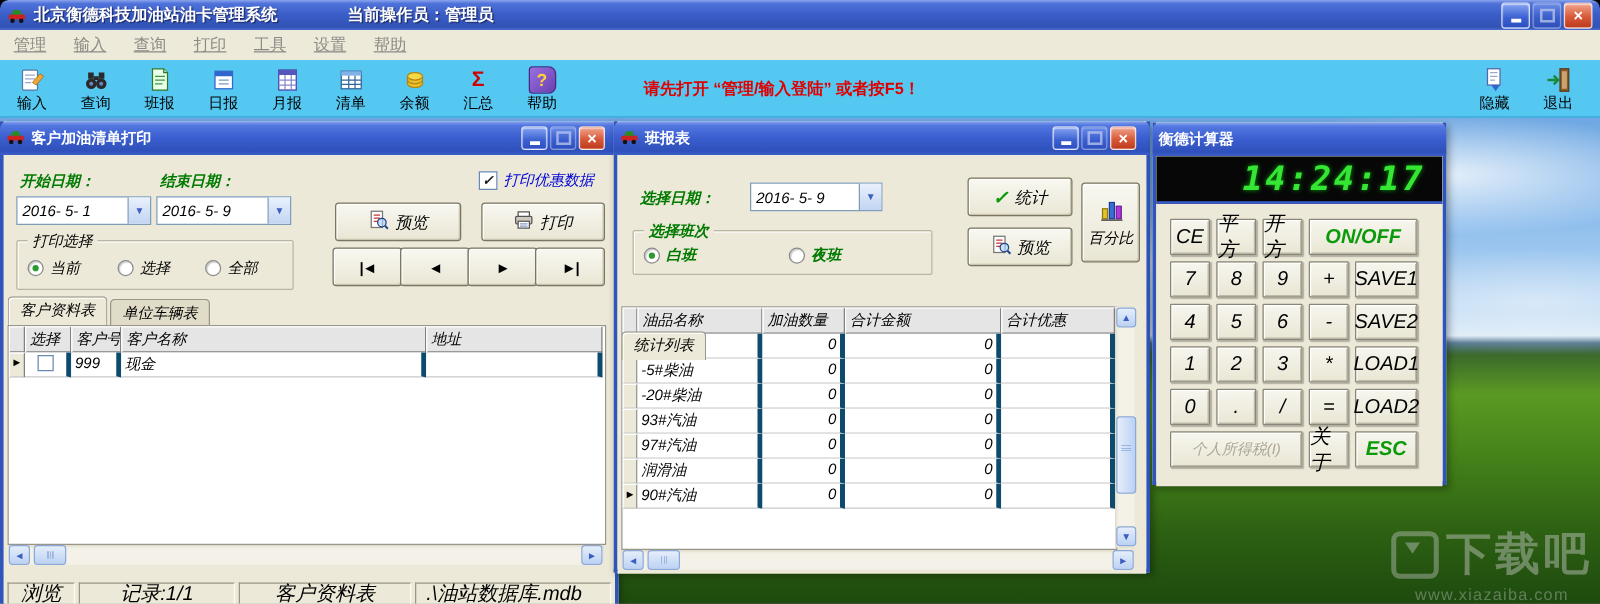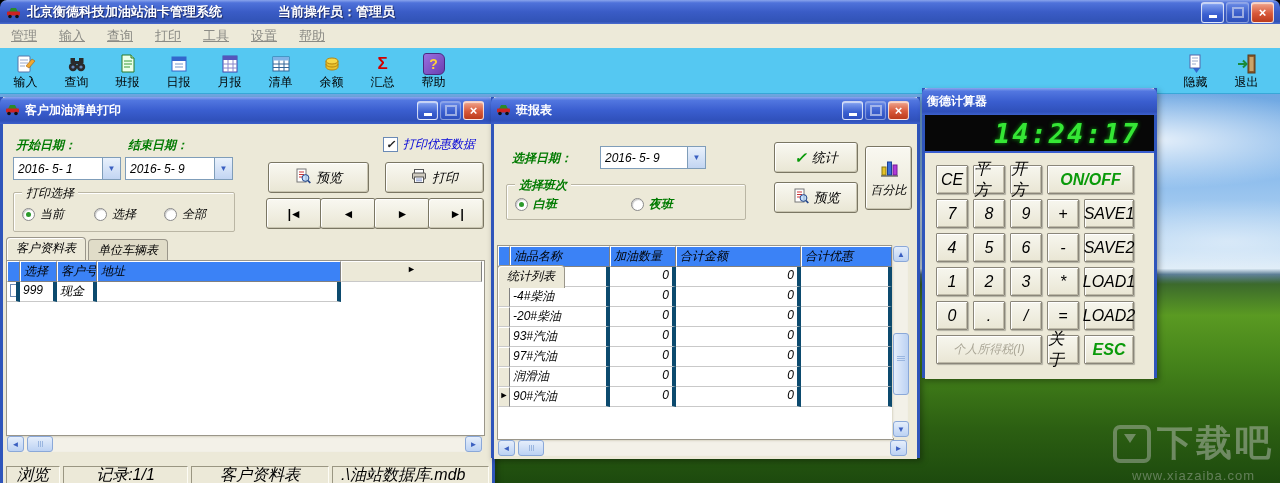--- a/index.html
+++ b/index.html
@@ -88,21 +88,21 @@
        display:flex;align-items:center;justify-content:center;gap:5px;font-size:13px;color:#000;}
   .navbtn{font-size:12px;font-weight:bold;letter-spacing:-1px;}
 
   .tabbar{position:absolute;display:flex;align-items:flex-end;height:21px;}
   .tab{padding:2px 9px 3px;border:1px solid #9a968a;border-bottom:none;border-radius:4px 4px 0 0;
        background:#E0DCC8;margin-right:2px;font-size:12px;height:15px;}
   .tab.active{background:#ECE9D8;height:17px;box-shadow:inset 1px 1px 0 #fff;position:relative;z-index:2;}
 
   .gridwrap{position:absolute;background:#fff;border:1px solid #9a968a;overflow:hidden;}
   .grow{display:grid;}
-  .gh{background:#3b82f6;border-right:1px solid #808080;border-bottom:1px solid #808080;
+  .gh{background:#e5e5e5;border-right:1px solid #808080;border-bottom:1px solid #808080;
       border-top:1px solid #fff;border-left:1px solid #fff;padding:1px 3px;font-size:12px;
       white-space:nowrap;overflow:hidden;}
   .gc{border-right:4px solid #0c4a6e;border-bottom:1px solid #c9c9c9;padding:1px 3px;font-size:12px;
       background:#fff;white-space:nowrap;overflow:hidden;}
   .gc.num{text-align:right;}
   .ind{background:#ECE9D8;border-right:1px solid #808080;border-bottom:1px solid #c9c9c9;
        border-top:1px solid #fff;border-left:1px solid #fff;font-size:9px;line-height:15px;
        text-align:center;color:#000;padding:0;}
   .gc .cbox{width:11px;height:11px;margin:1px auto;}
 
@@ -270,20 +270,21 @@
       <span>余额</span>
     </div>
     <div class="tbtn">
       <span class="ico-sigma">Σ</span>
       <span>汇总</span>
     </div>
     <div class="tbtn">
       <span class="ico-help">?</span>
       <span>帮助</span>
     </div>
+    <span class="twarn">请先打开 “管理/输入登陆” 或者按F5！</span>
     <span class="tspacer"></span>
     <div class="tbtn">
       <span>
           <svg width="22" height="22" viewBox="0 0 22 22">
             <rect x="5" y="2" width="10" height="13" fill="#fff" stroke="#5566aa"></rect>
             <path d="M7 5h6M7 8h6M7 11h4" stroke="#99aacc" fill="none"></path>
             <path d="M8 15 l3.5 5 l3.5 -5 z" fill="#3366cc"></path>
           </svg>
         </span>
       <span>隐藏</span>
@@ -375,20 +376,21 @@
       <div class="tabbar" style="left:3px;top:115px;">
         <span class="tab active">客户资料表</span>
         <span class="tab">单位车辆表</span>
       </div>
 
       <div class="gridwrap" style="left:3px;top:136px;width:477px;height:174px;">
         <div class="grow" style="grid-template-columns:13px 37px 40px 244px 141px;">
           <span class="gh"></span>
           <span class="gh">选择</span>
           <span class="gh">客户号</span>
+          <span class="gh">客户名称</span>
           <span class="gh">地址</span>
 
           <span class="ind">►</span>
           <span class="gc">
               <span class="cbox"></span>
             </span>
           <span class="gc">999</span>
           <span class="gc">现金</span>
           <span class="gc"></span>
         </div>
@@ -484,21 +486,21 @@
           <span class="gh">合计金额</span>
           <span class="gh">合计优惠</span>
 
           <span class="ind"></span>
           <span class="gc">0#柴油</span>
           <span class="gc num">0</span>
           <span class="gc num">0</span>
           <span class="gc"></span>
 
           <span class="ind"></span>
-          <span class="gc">-4#柴油</span>
+          <span class="gc">-5#柴油</span>
           <span class="gc num">0</span>
           <span class="gc num">0</span>
           <span class="gc"></span>
 
           <span class="ind"></span>
           <span class="gc">-20#柴油</span>
           <span class="gc num">0</span>
           <span class="gc num">0</span>
           <span class="gc"></span>
 
@@ -540,21 +542,21 @@
         <span class="sbtn">◄</span>
         <span class="sthumb">
             <span class="grip" style="width:6px;transform:rotate(90deg);"></span>
           </span>
         <span class="strack"></span>
         <span class="sbtn">►</span>
       </div>
     </div>
   </div>
 
-  <div class="win" style="left:922px;top:88px;width:229px;height:287px;">
+  <div class="win" style="left:922px;top:98px;width:229px;height:287px;">
     <div class="win-title">
       <span>衡德计算器</span>
     </div>
     <div class="client">
       <div class="calc-display">
         <span class="lcd">14:24:17</span>
       </div>
       <div class="keys">
         <span class="ckey">CE</span>
         <span class="ckey">平方</span>

